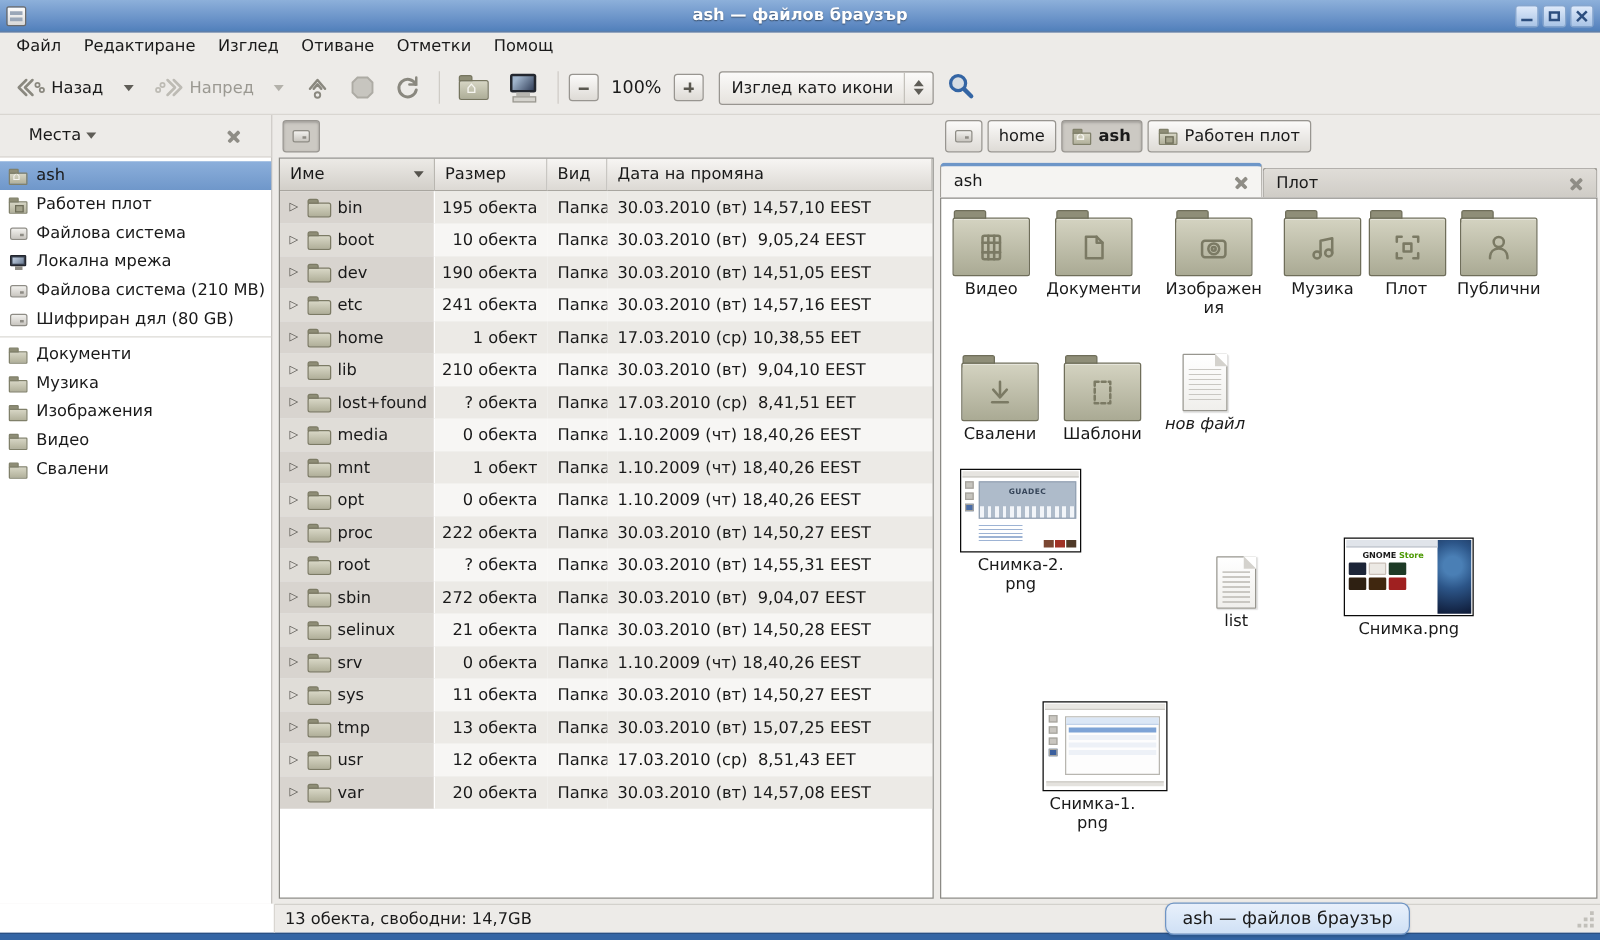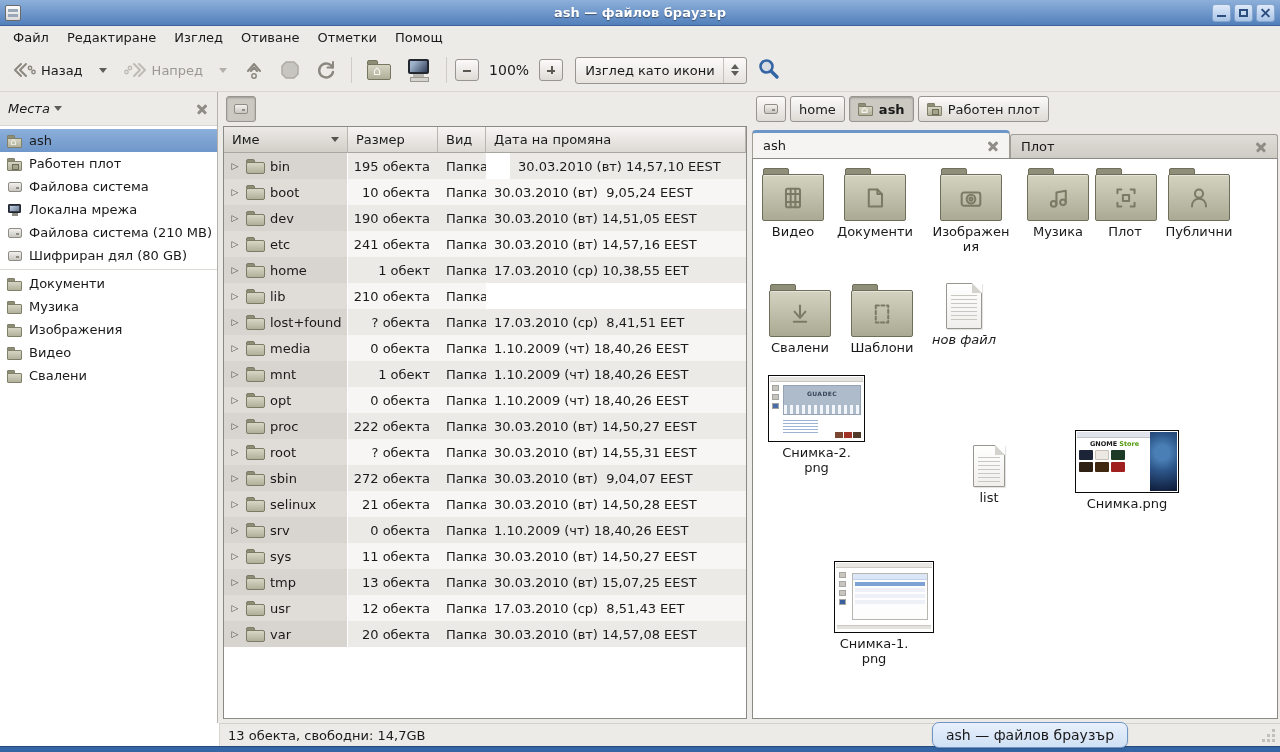--- a/index.html
+++ b/index.html
@@ -61,21 +61,21 @@
   .ic24.home-folder .ff { position:absolute; left:1px; top:1px; width:11px; height:5px; background:#8e8d76; border:1px solid #76755f; border-radius:2px 2px 0 0; }
   .ic24.home-folder .fb::after { content:'⌂'; position:absolute; left:5px; top:-2px; font-size:13px; color:#f6f5f0; }
   .ic24.computer .scr { position:absolute; left:2px; top:0; width:21px; height:15px; background:#23272f; border-radius:2px; }
   .ic24.computer .scr::before { content:''; position:absolute; inset:2px; background:linear-gradient(130deg,#9fb4cc 20%,#33405a); }
   .ic24.computer .base { position:absolute; left:7px; top:15px; width:11px; height:3px; background:#b8b6b0; }
   .ic24.computer .base::after { content:''; position:absolute; left:-3px; top:3px; width:17px; height:3px; background:#d5d3cd; border:1px solid #9a9890; }
 
   
   .main { display:flex; height:631px; }
   .sidebar { width:218px; background:#fff; border-right:1px solid #b5b2ad; display:flex; flex-direction:column; }
-  .side-head { height:34px; background:#edebe8; display:flex; align-items:center; padding:0 8px; border-bottom:1px solid #d9d6d1;font-style:italic; }
+  .side-head { height:34px; background:#edebe8; display:flex; align-items:center; padding:0 23px; border-bottom:1px solid #d9d6d1; }
   .side-head .chev { margin-left:4px; }
   .xbox { margin-left:auto; position:relative; width:14px; height:14px; }
   .xbox::before,.xbox::after { content:''; position:absolute; left:1px; top:6px; width:12px; height:2.5px; background:#8f8d86; border-radius:1px; }
   .xbox::before { transform:rotate(45deg); } .xbox::after { transform:rotate(-45deg); }
   .side-list { flex:1; padding-top:3px; }
   .side-item { height:23px; display:flex; align-items:center; gap:6px; padding:0 4px 0 7px; }
   .side-item.sel { background:linear-gradient(#8cafdb,#6f97ca); }
   .side-sep { height:1px; background:#dcdad5; margin:2px 0; }
   .splitter { width:2px; background:#edebe8; }
 
@@ -388,21 +388,21 @@
             </div>
             <div class="th" style="flex: 1 1 0%;">
               <span>Дата на промяна</span>
             </div>
           </div>
         <div class="tbody">
             <div class="trow">
               <div class="cell c-name" style="width: 124px;"><span class="exp">▷</span><span class="tfold"><span class="fb"></span><span class="ff"></span></span><span>bin</span></div>
               <div class="cell c-size" style="width: 90px;">195 обекта</div>
               <div class="cell" style="width: 48px;">Папка</div>
-              <div class="cell" style="flex: 1 1 0%; margin-left: 24px;">30.03.2010 (вт) 14,57,10 EEST</div>
+              <div class="cell" style="flex: 1 1 0%;">30.03.2010 (вт) 14,57,10 EEST</div>
             </div>
             <div class="trow">
               <div class="cell c-name" style="width: 124px;"><span class="exp">▷</span><span class="tfold"><span class="fb"></span><span class="ff"></span></span><span>boot</span></div>
               <div class="cell c-size" style="width: 90px;">10 обекта</div>
               <div class="cell" style="width: 48px;">Папка</div>
               <div class="cell" style="flex: 1 1 0%;">30.03.2010 (вт)  9,05,24 EEST</div>
             </div>
             <div class="trow">
               <div class="cell c-name" style="width: 124px;"><span class="exp">▷</span><span class="tfold"><span class="fb"></span><span class="ff"></span></span><span>dev</span></div>
               <div class="cell c-size" style="width: 90px;">190 обекта</div>
@@ -418,20 +418,21 @@
             <div class="trow">
               <div class="cell c-name" style="width: 124px;"><span class="exp">▷</span><span class="tfold"><span class="fb"></span><span class="ff"></span></span><span>home</span></div>
               <div class="cell c-size" style="width: 90px;">1 обект</div>
               <div class="cell" style="width: 48px;">Папка</div>
               <div class="cell" style="flex: 1 1 0%;">17.03.2010 (ср) 10,38,55 EET</div>
             </div>
             <div class="trow">
               <div class="cell c-name" style="width: 124px;"><span class="exp">▷</span><span class="tfold"><span class="fb"></span><span class="ff"></span></span><span>lib</span></div>
               <div class="cell c-size" style="width: 90px;">210 обекта</div>
               <div class="cell" style="width: 48px;">Папка</div>
+              <div class="cell" style="flex: 1 1 0%;">30.03.2010 (вт)  9,04,10 EEST</div>
             </div>
             <div class="trow">
               <div class="cell c-name" style="width: 124px;"><span class="exp">▷</span><span class="tfold"><span class="fb"></span><span class="ff"></span></span><span>lost+found</span></div>
               <div class="cell c-size" style="width: 90px;">? обекта</div>
               <div class="cell" style="width: 48px;">Папка</div>
               <div class="cell" style="flex: 1 1 0%;">17.03.2010 (ср)  8,41,51 EET</div>
             </div>
             <div class="trow">
               <div class="cell c-name" style="width: 124px;"><span class="exp">▷</span><span class="tfold"><span class="fb"></span><span class="ff"></span></span><span>media</span></div>
               <div class="cell c-size" style="width: 90px;">0 обекта</div>

